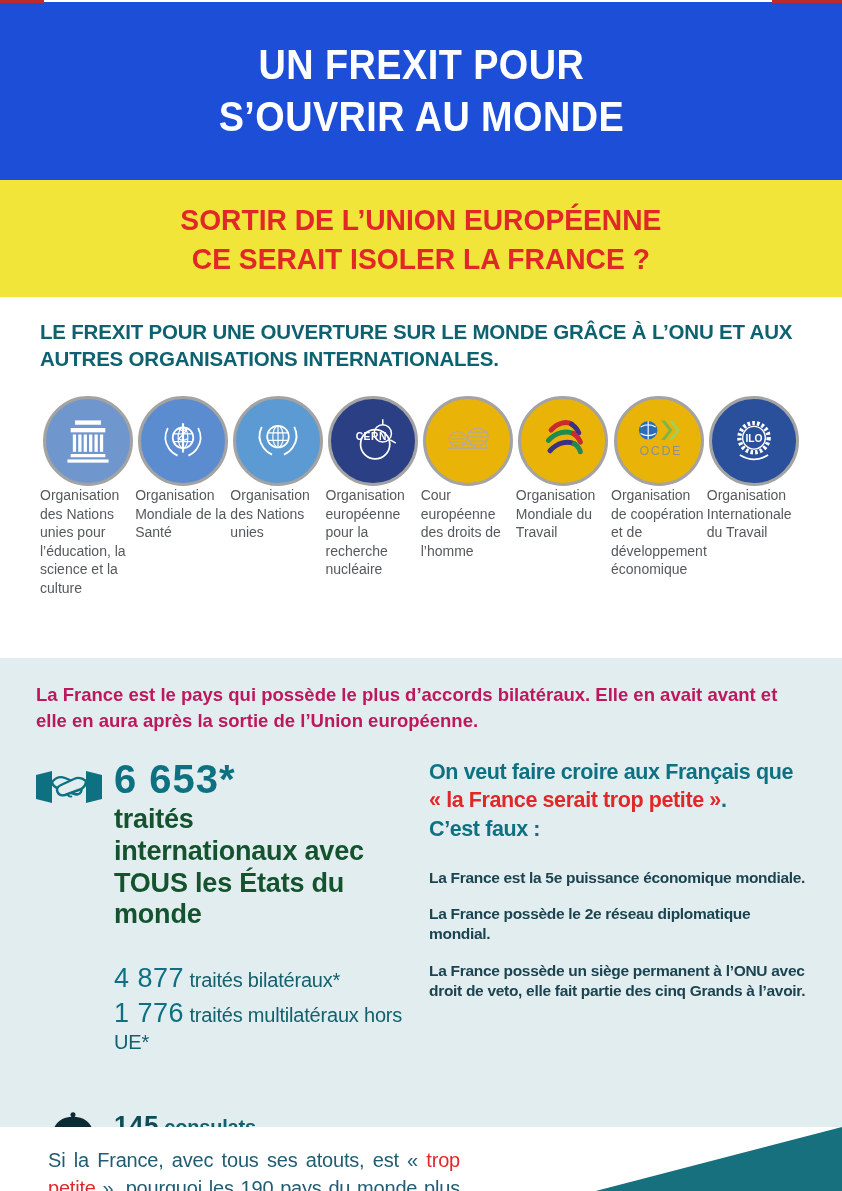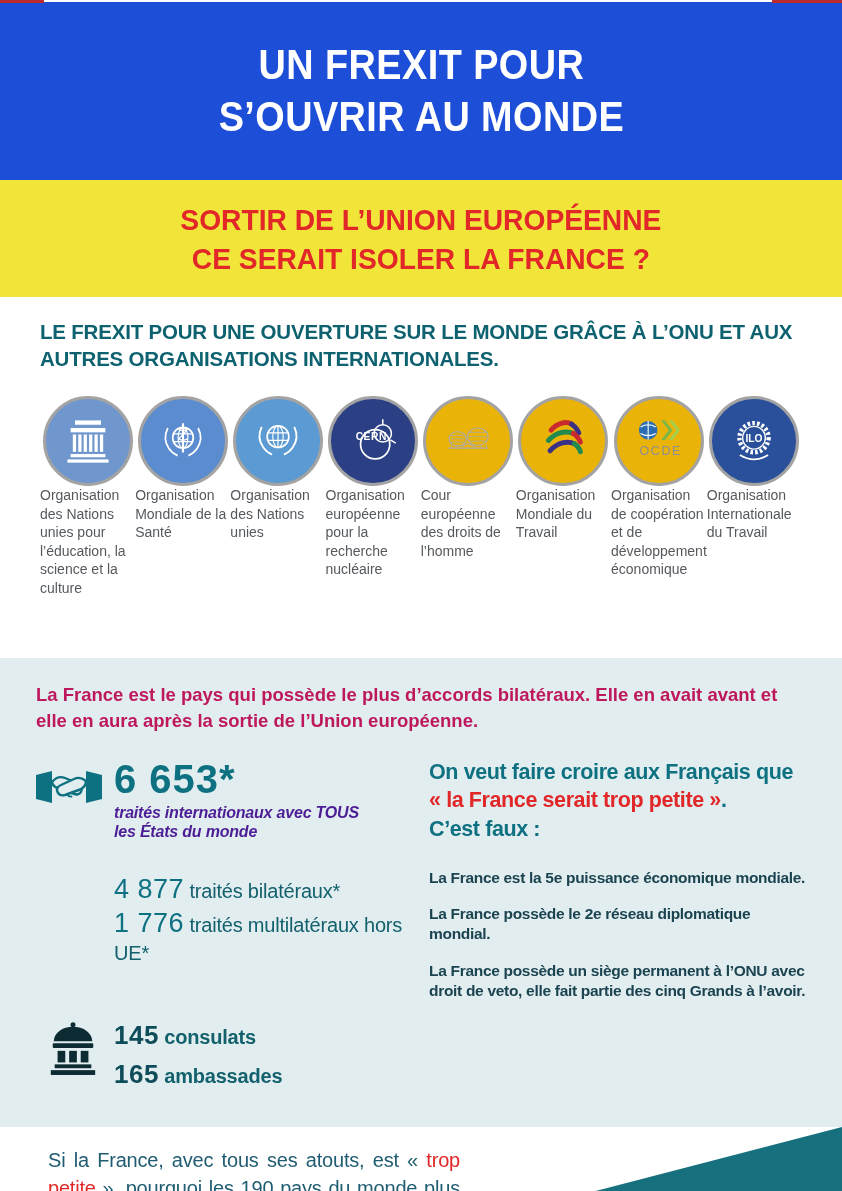--- a/index.html
+++ b/index.html
@@ -38,21 +38,21 @@
   
   .panel { height:469px; background:#e2edf0; padding:24px 36px 0 36px; overflow:hidden; }
   .band-text { color:#be185d; font-weight:bold; font-size:18.5px; line-height:1.4; max-width:745px; }
   .columns { display:flex; margin-top:24px;gap:21px; }
   .col-left { width:372px; flex:0 0 372px; }
   .col-right { flex:1; padding-right:0; }
 
   .stat-block { position:relative; padding-left:78px; }
   .handshake { position:absolute; left:0; top:8px; }
   .big-number { font-size:40px; font-weight:bold; color:#0e7181; letter-spacing:1px; line-height:1.05; }
-  .stat-label { margin-top:4px; font-size:16px; font-weight:bold; color:#4c1d95; line-height:1.18; max-width:255px; letter-spacing:-0.2px;font-style:italic; }
+  .stat-label { margin-top:4px; font-size:27px; font-weight:bold; color:#14532d; line-height:1.18; max-width:255px; letter-spacing:-0.2px; }
 
   .treaty-lines { margin-top:30px; padding-left:78px; max-width:385px; }
   .treaty-line { font-size:20px; font-weight:normal; color:#12616d; line-height:1.28; letter-spacing:-0.2px; }
   .num-md { font-size:27px; color:#0e7181; letter-spacing:0.5px; }
 
   .consulate-block { position:relative; padding-left:78px; margin-top:50px; }
   .building { position:absolute; left:10px; top:2px; }
   .consulate-line { font-size:20px; font-weight:bold; color:#12616d; line-height:1.5; letter-spacing:-0.2px; }
   .num-sm { font-size:26px; color:#0d4c58; letter-spacing:0.5px; }
 

